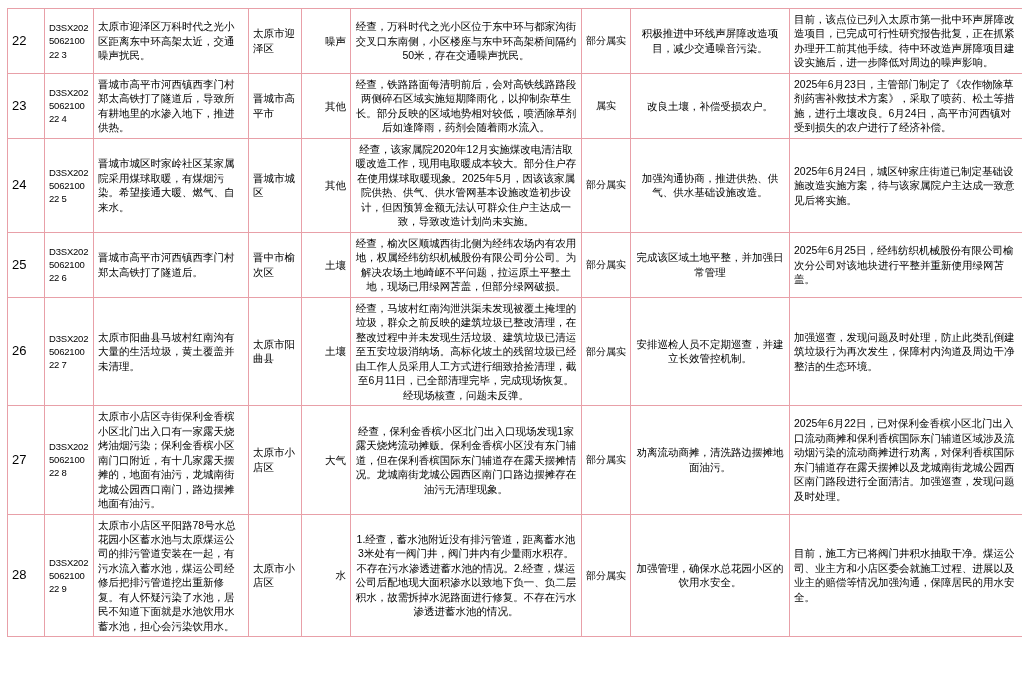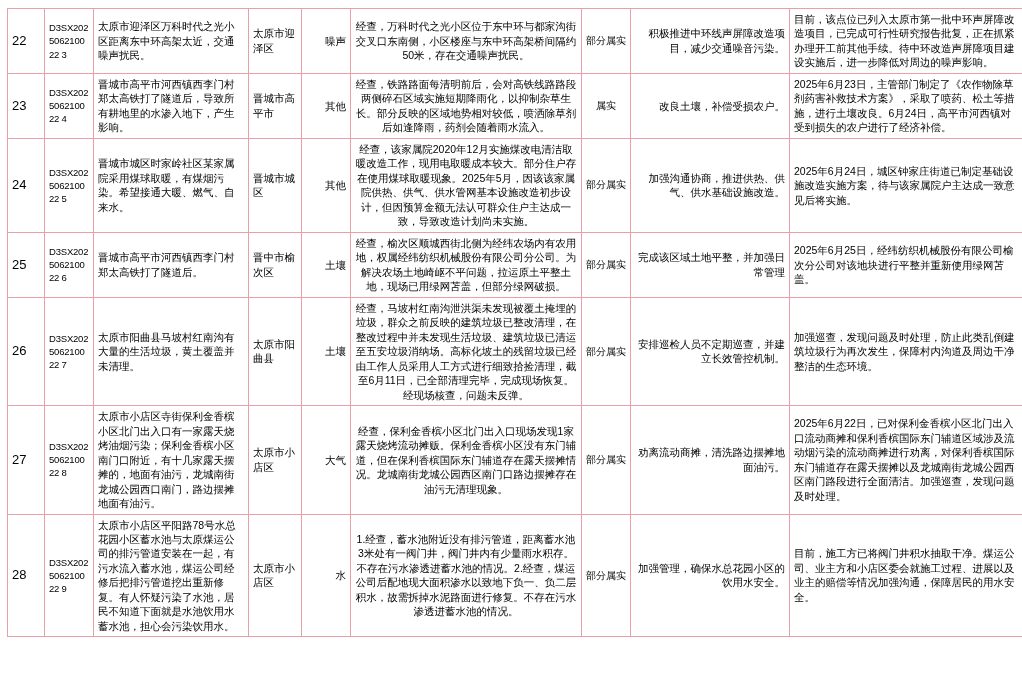--- a/index.html
+++ b/index.html
@@ -67,21 +67,21 @@
   }
   td.c-result {
     width: 40px;
     text-align: center;
     font-size: 10px;
     line-height: 1.35;
     margin-left: 28px;
   }
   td.c-measure {
     width: 150px;
-    text-align: right;
+    text-align: center;
   }
   td.c-progress {
     width: 224px;
     text-align: left;
   }
 </style>
 </head>
 <body>
 
 <div id="sheet">
@@ -97,21 +97,21 @@
         <td class="c-investigation">经查，万科时代之光小区位于东中环与都家沟街交叉口东南侧，小区楼座与东中环高架桥间隔约50米，存在交通噪声扰民。</td>
         <td class="c-result">部分属实</td>
         <td class="c-measure">积极推进中环线声屏障改造项目，减少交通噪音污染。</td>
         <td class="c-progress">目前，该点位已列入太原市第一批中环声屏障改造项目，已完成可行性研究报告批复，正在抓紧办理开工前其他手续。待中环改造声屏障项目建设实施后，进一步降低对周边的噪声影响。</td>
 
       </tr>
 
       <tr>
         <td class="c-num">23</td>
         <td class="c-code">D3SX202506210022 4</td>
-        <td class="c-content">晋城市高平市河西镇西李门村郑太高铁打了隧道后，导致所有耕地里的水渗入地下，产生影响。</td>
+        <td class="c-content">晋城市高平市河西镇西李门村郑太高铁打了隧道后，导致所有耕地里的水渗入地下，推进供热。</td>
         <td class="c-region">晋城市高平市</td>
         <td class="c-type">其他</td>
         <td class="c-investigation">经查，铁路路面每清明前后，会对高铁线路路段两侧碎石区域实施短期降雨化，以抑制杂草生长。部分反映的区域地势相对较低，喷洒除草剂后如逢降雨，药剂会随着雨水流入。</td>
         <td class="c-result">属实</td>
         <td class="c-measure">改良土壤，补偿受损农户。</td>
         <td class="c-progress">2025年6月23日，主管部门制定了《农作物除草剂药害补救技术方案》，采取了喷药、松土等措施，进行土壤改良。6月24日，高平市河西镇对受到损失的农户进行了经济补偿。</td>
 
       </tr>
 
       <tr>

